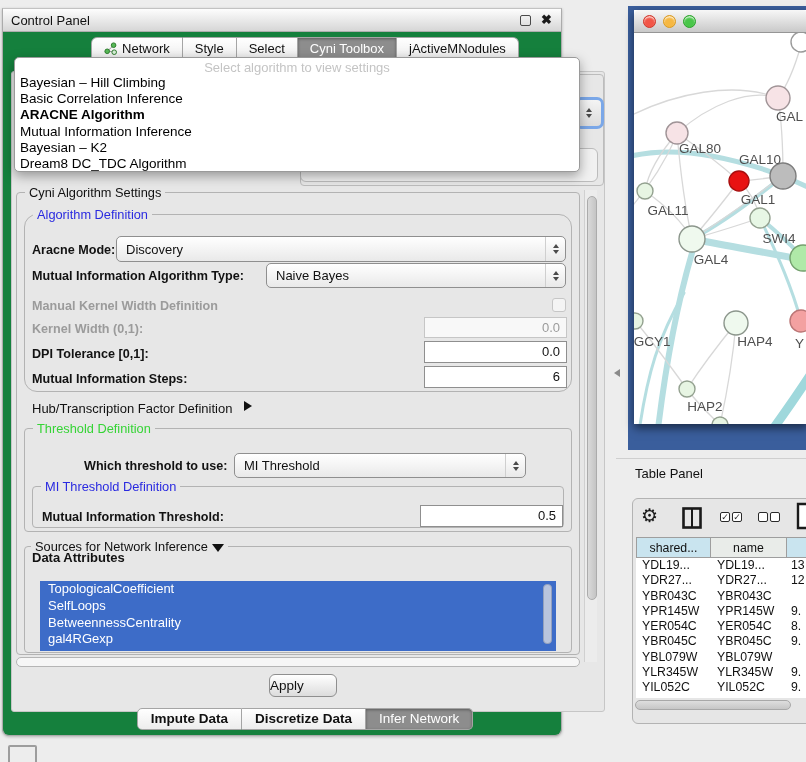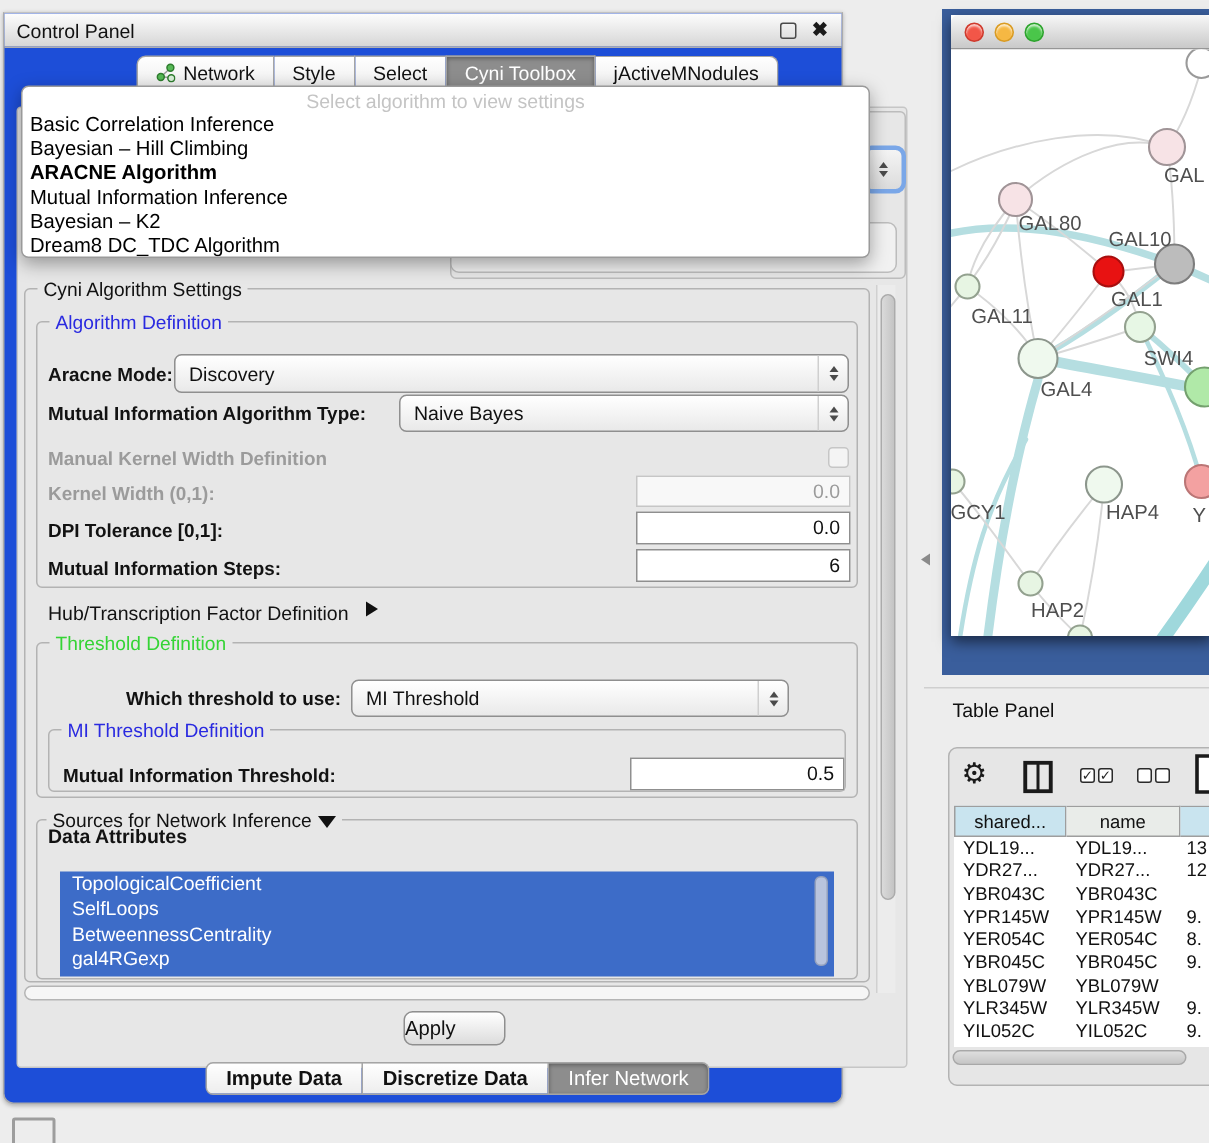--- a/index.html
+++ b/index.html
@@ -1,21 +1,21 @@
 <!DOCTYPE html>
 <html><head>
 <meta charset="utf-8">
 <style>
   * { margin:0; padding:0; box-sizing:border-box; }
   html,body { width:806px; height:762px; overflow:hidden; }
   body { font-family:"Liberation Sans", sans-serif; background:#ededed; position:relative; }
 
   
   .control-panel { position:absolute; left:2px; top:8px; width:560px; height:728px;
-    background:#1d4ed8; border:1px solid #ababab; border-top:1px solid #c2c2c2;
+    background:#15803d; border:1px solid #ababab; border-top:1px solid #c2c2c2;
     border-radius:0 0 7px 7px; box-shadow:0 1px 3px rgba(0,0,0,.25); }
   .cp-titlebar { position:absolute; left:0; top:0; width:100%; height:23px;
     background:linear-gradient(#fdfdfd,#d6d6d6); border-bottom:1px solid #aeaeae;
     display:flex; align-items:center; }
   .cp-title { font-size:13px; color:#111; margin-left:8px; }
   .float-icon { position:absolute; right:30px; top:6px; width:11px; height:11px;
     border:1.6px solid #4a4a4a; border-radius:2px; background:transparent; }
   .close-icon { position:absolute; right:9px; top:3px; font-size:13px; font-weight:bold; color:#1a1a1a; }
 
   .cp-body { position:absolute; left:8px; top:62px; width:594px; height:641px;
@@ -185,34 +185,34 @@
 <div class="frag-box" style="left:300px; top:74px; width:304px; height:112px; z-index:10;"></div>
 <div class="frag-box" style="left:300px; top:148px; width:298px; height:34px; border-radius:6px; background:#f1f1f1; z-index:10;"></div>
 <div class="frag-stepper">
   <span class="tri-up"></span>
   <span class="tri-dn"></span>
 </div>
 
 <div class="popup">
   <div class="ph">Select algorithm to view settings</div>
   <div id="popup-list">
+      <div class="mi">Bayesian – Hill Climbing</div>
       <div class="mi">Basic Correlation Inference</div>
-      <div class="mi">Bayesian – Hill Climbing</div>
       <div class="mi bold">ARACNE Algorithm</div>
       <div class="mi">Mutual Information Inference</div>
       <div class="mi">Bayesian – K2</div>
       <div class="mi">Dream8 DC_TDC Algorithm</div>
     </div>
 </div>
 
 <div class="gbox" style="left:16px; top:192px; width:564px; height:463px;">
   <span class="legend">Cyni Algorithm Settings</span>
 </div>
 
-<div class="gbox" style="left:24px; top:214px; width:548px; height:178px;">
+<div class="gbox" style="left:24px; top:214px; width:548px; height:178px;border-radius:13px;">
   <span class="legend blue">Algorithm Definition</span>
 </div>
 
 <span class="flabel" style="left:32px; top:243px;">Aracne Mode:</span>
 <div class="combo" style="left:116px; top:236px; width:450px; height:26px;">
   <span>Discovery</span>
   <span class="spin">
       <span class="tri-up"></span>
       <span class="tri-dn"></span>
     </span>

